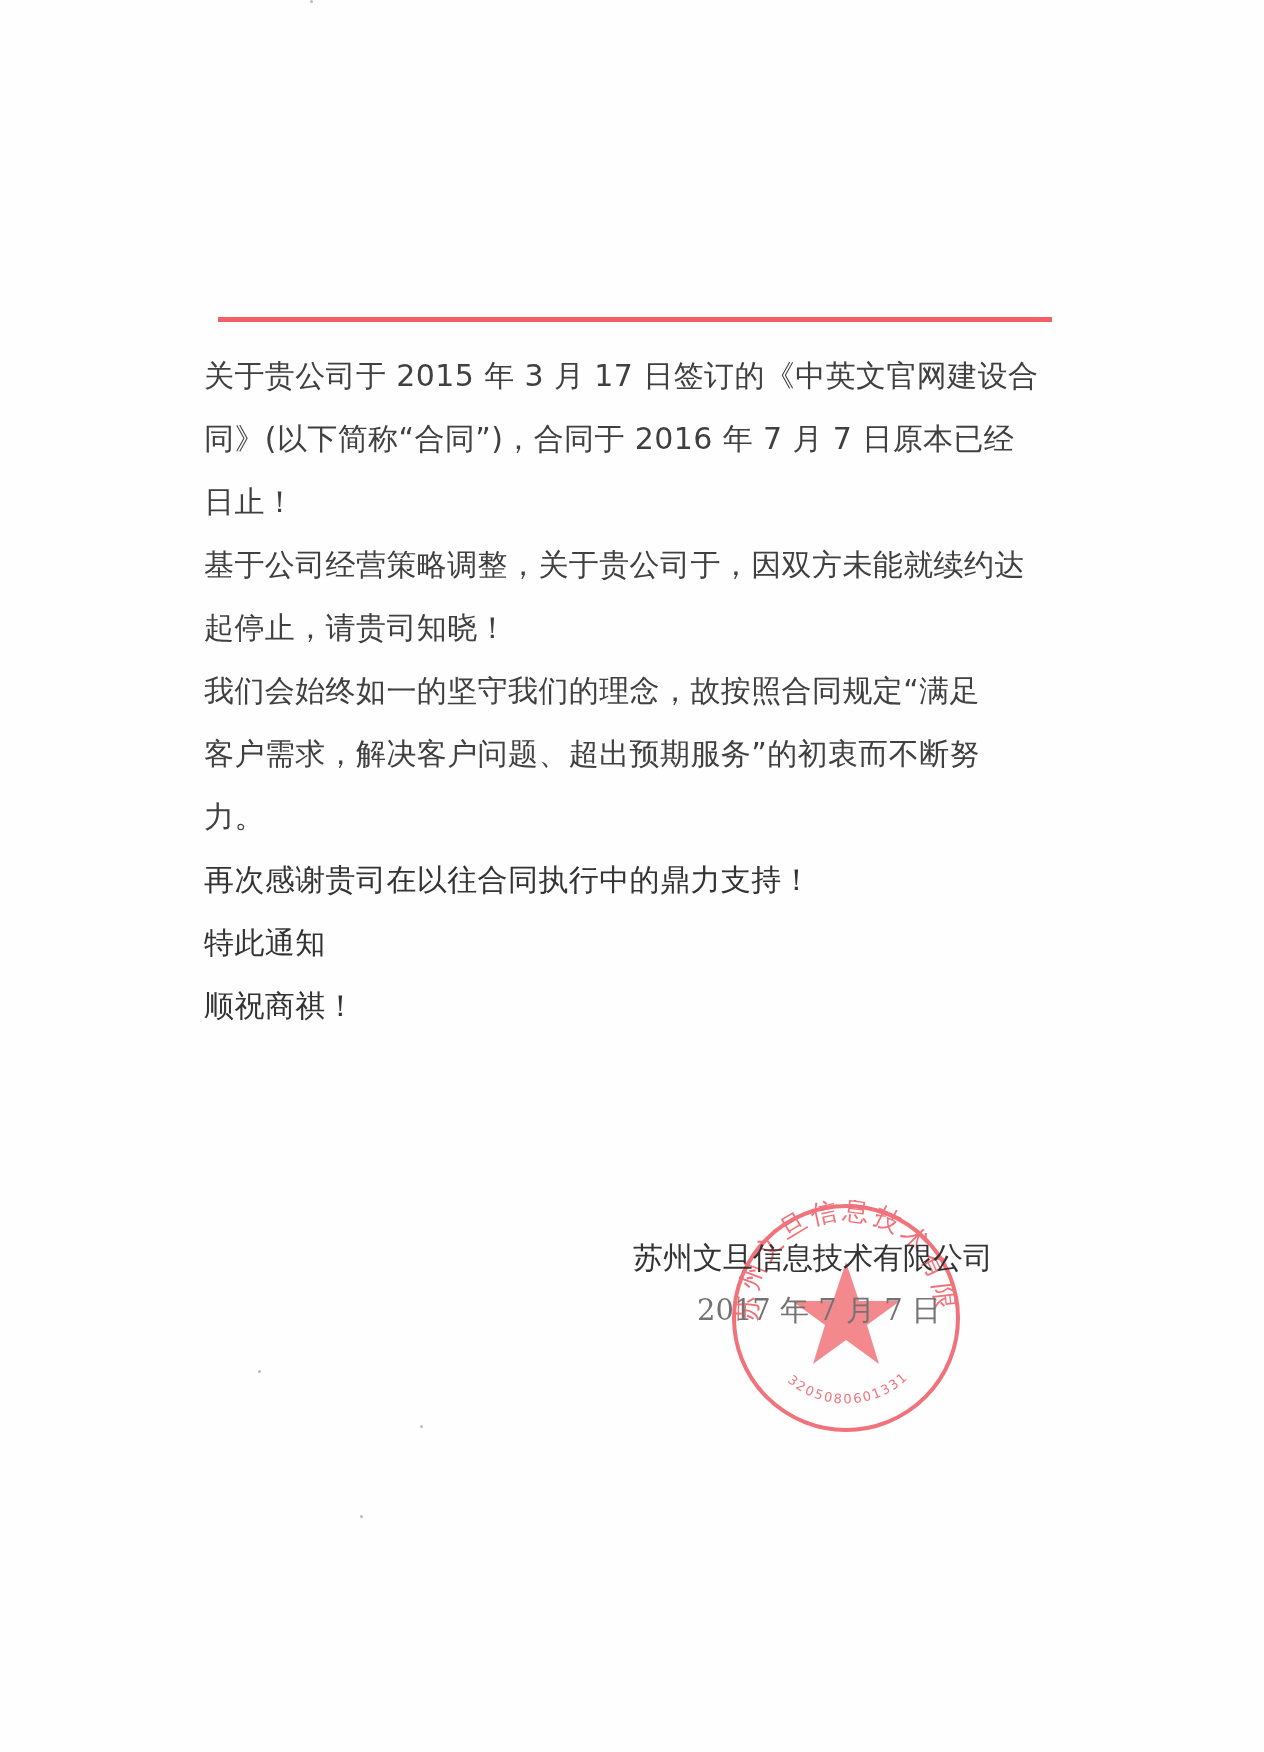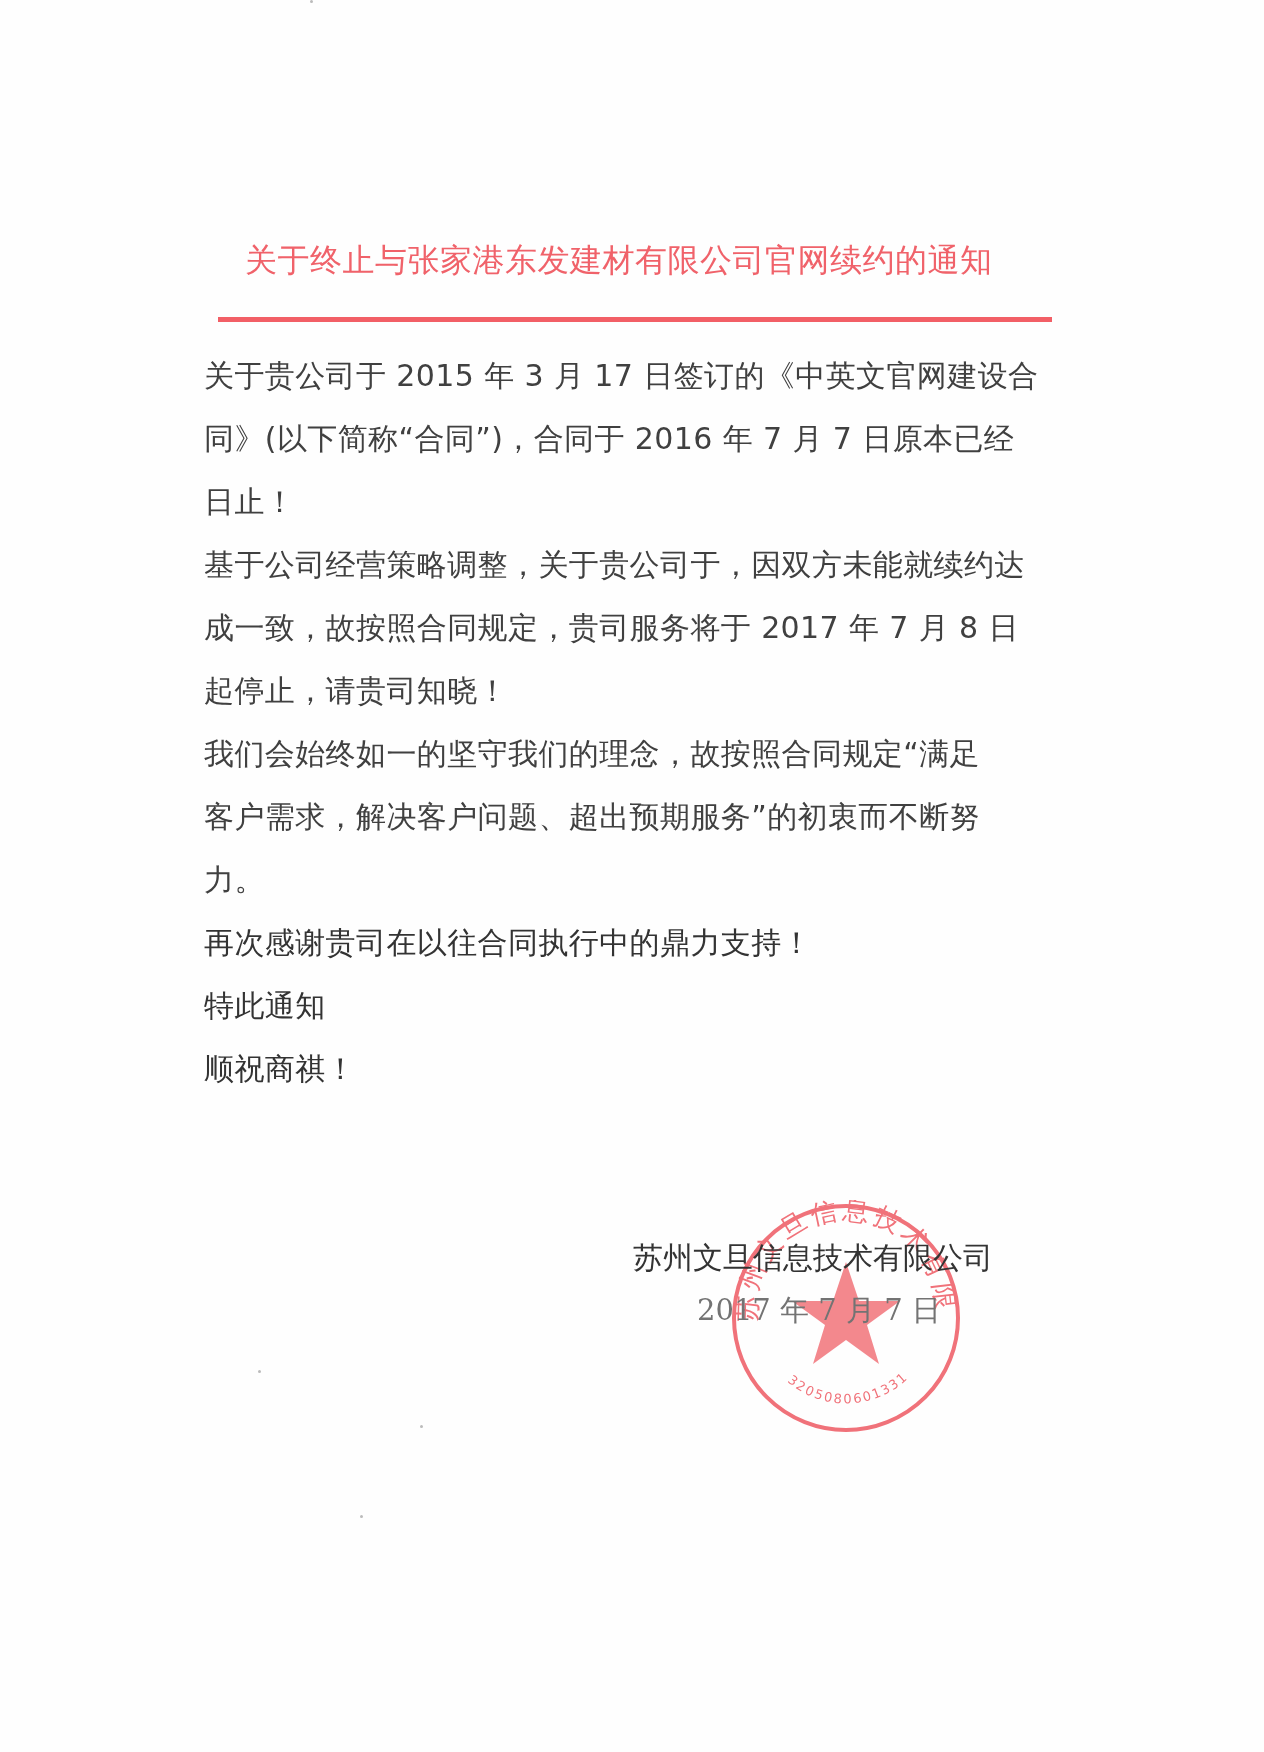--- a/index.html
+++ b/index.html
@@ -47,29 +47,27 @@
       position: absolute; left: 728px; top: 1200px; width: 236px; height: 236px;
       z-index: 1; opacity: 0.85;
     }
     .speck { position: absolute; width: 3px; height: 3px; background: #bbb; border-radius: 50%; }
   </style>
 </head>
 <body>
 
 <div class="page">
 
-  <div class="title">关于终止与张家港东发建材有限公司官网续约的通知</div>
   <div class="rule"></div>
 
   <div class="body-text">
     <div class="line">关于贵公司于 2015 年 3 月 17 日签订的《中英文官网建设合</div>
     <div class="line">同》(以下简称“合同”)，合同于 2016 年 7 月 7 日原本已经</div>
     <div class="line">日止！</div>
     <div class="line">基于公司经营策略调整，关于贵公司于，因双方未能就续约达</div>
-    <div class="line">成一致，故按照合同规定，贵司服务将于 2017 年 7 月 8 日</div>
     <div class="line">起停止，请贵司知晓！</div>
     <div class="line">我们会始终如一的坚守我们的理念，故按照合同规定“满足</div>
     <div class="line">客户需求，解决客户问题、超出预期服务”的初衷而不断努</div>
     <div class="line">力。</div>
     <div class="line bold">再次感谢贵司在以往合同执行中的鼎力支持！</div>
     <div class="line bold">特此通知</div>
     <div class="line bold">顺祝商祺！</div>
   </div>
 
   <svg class="stamp" viewBox="0 0 236 236">

